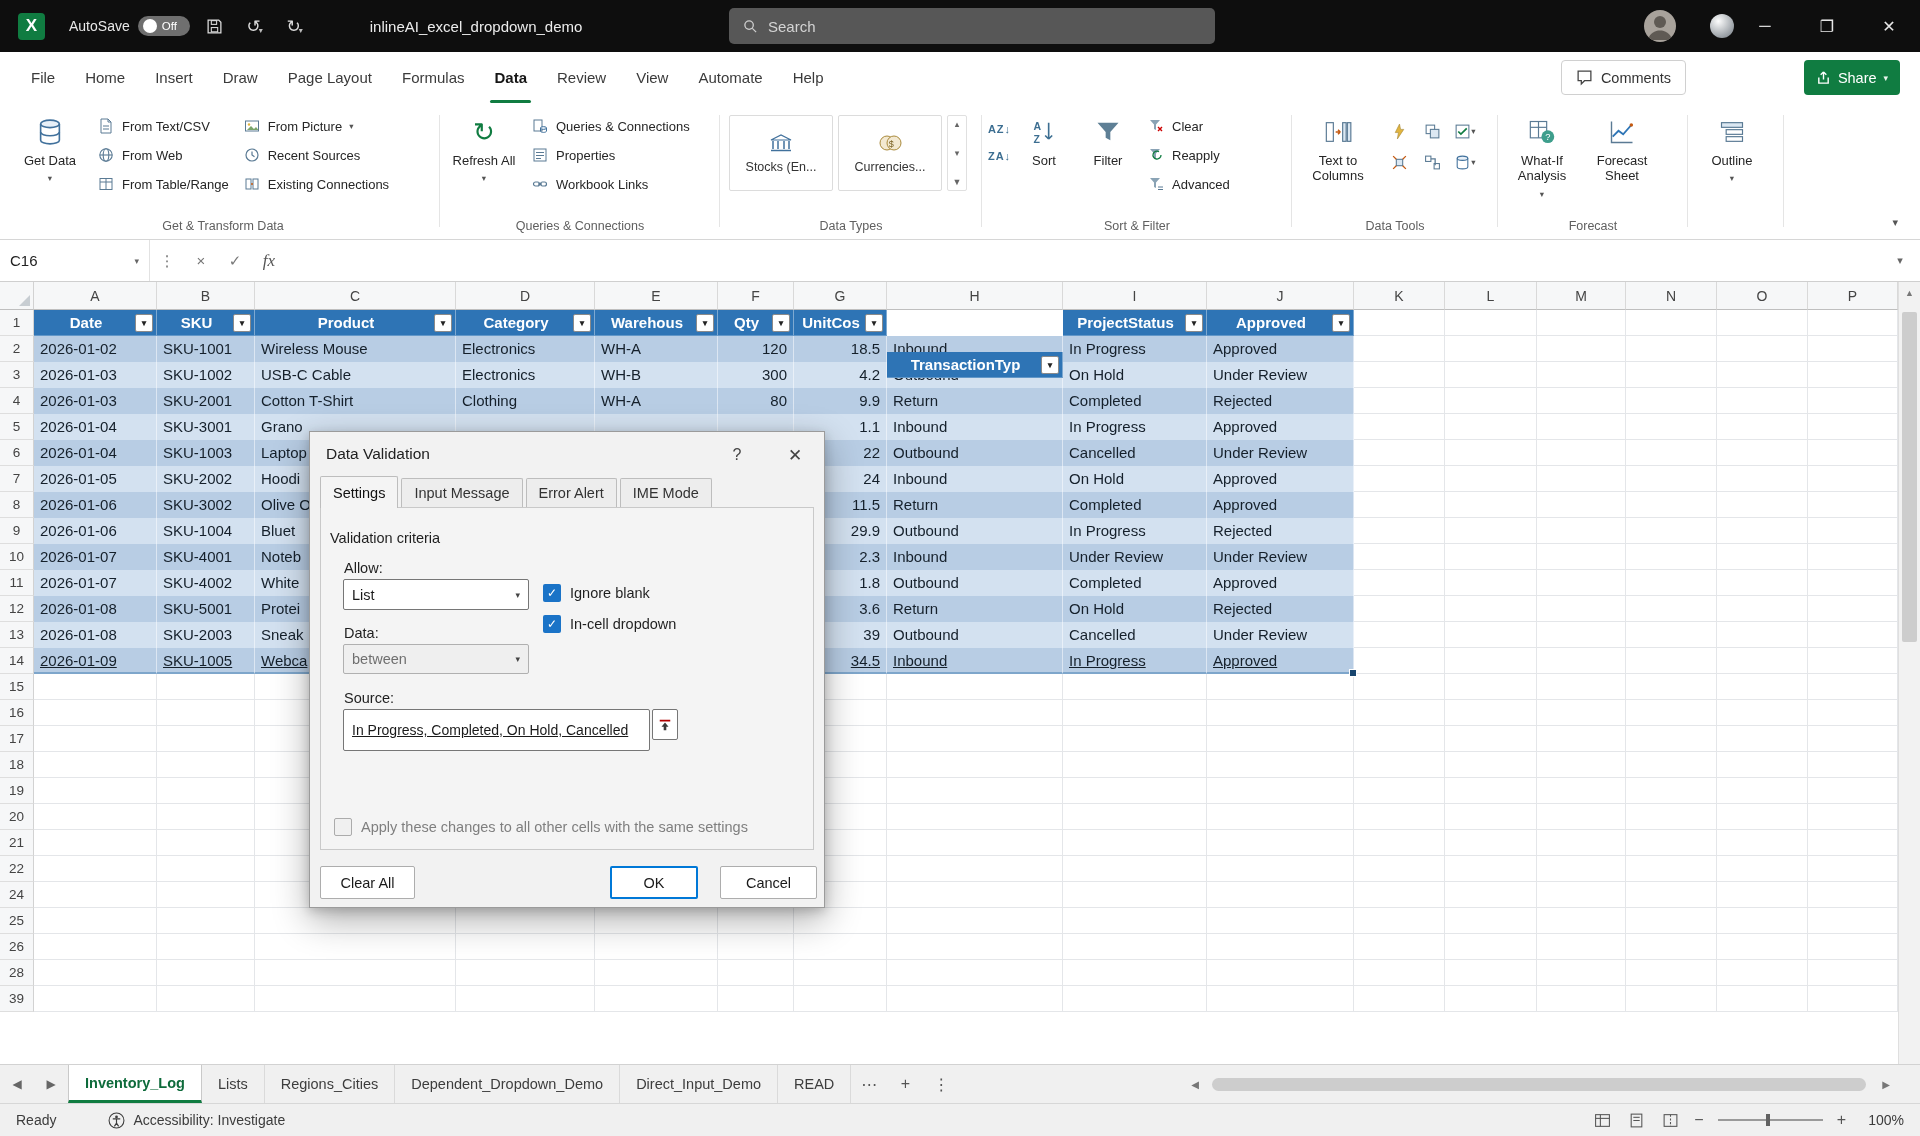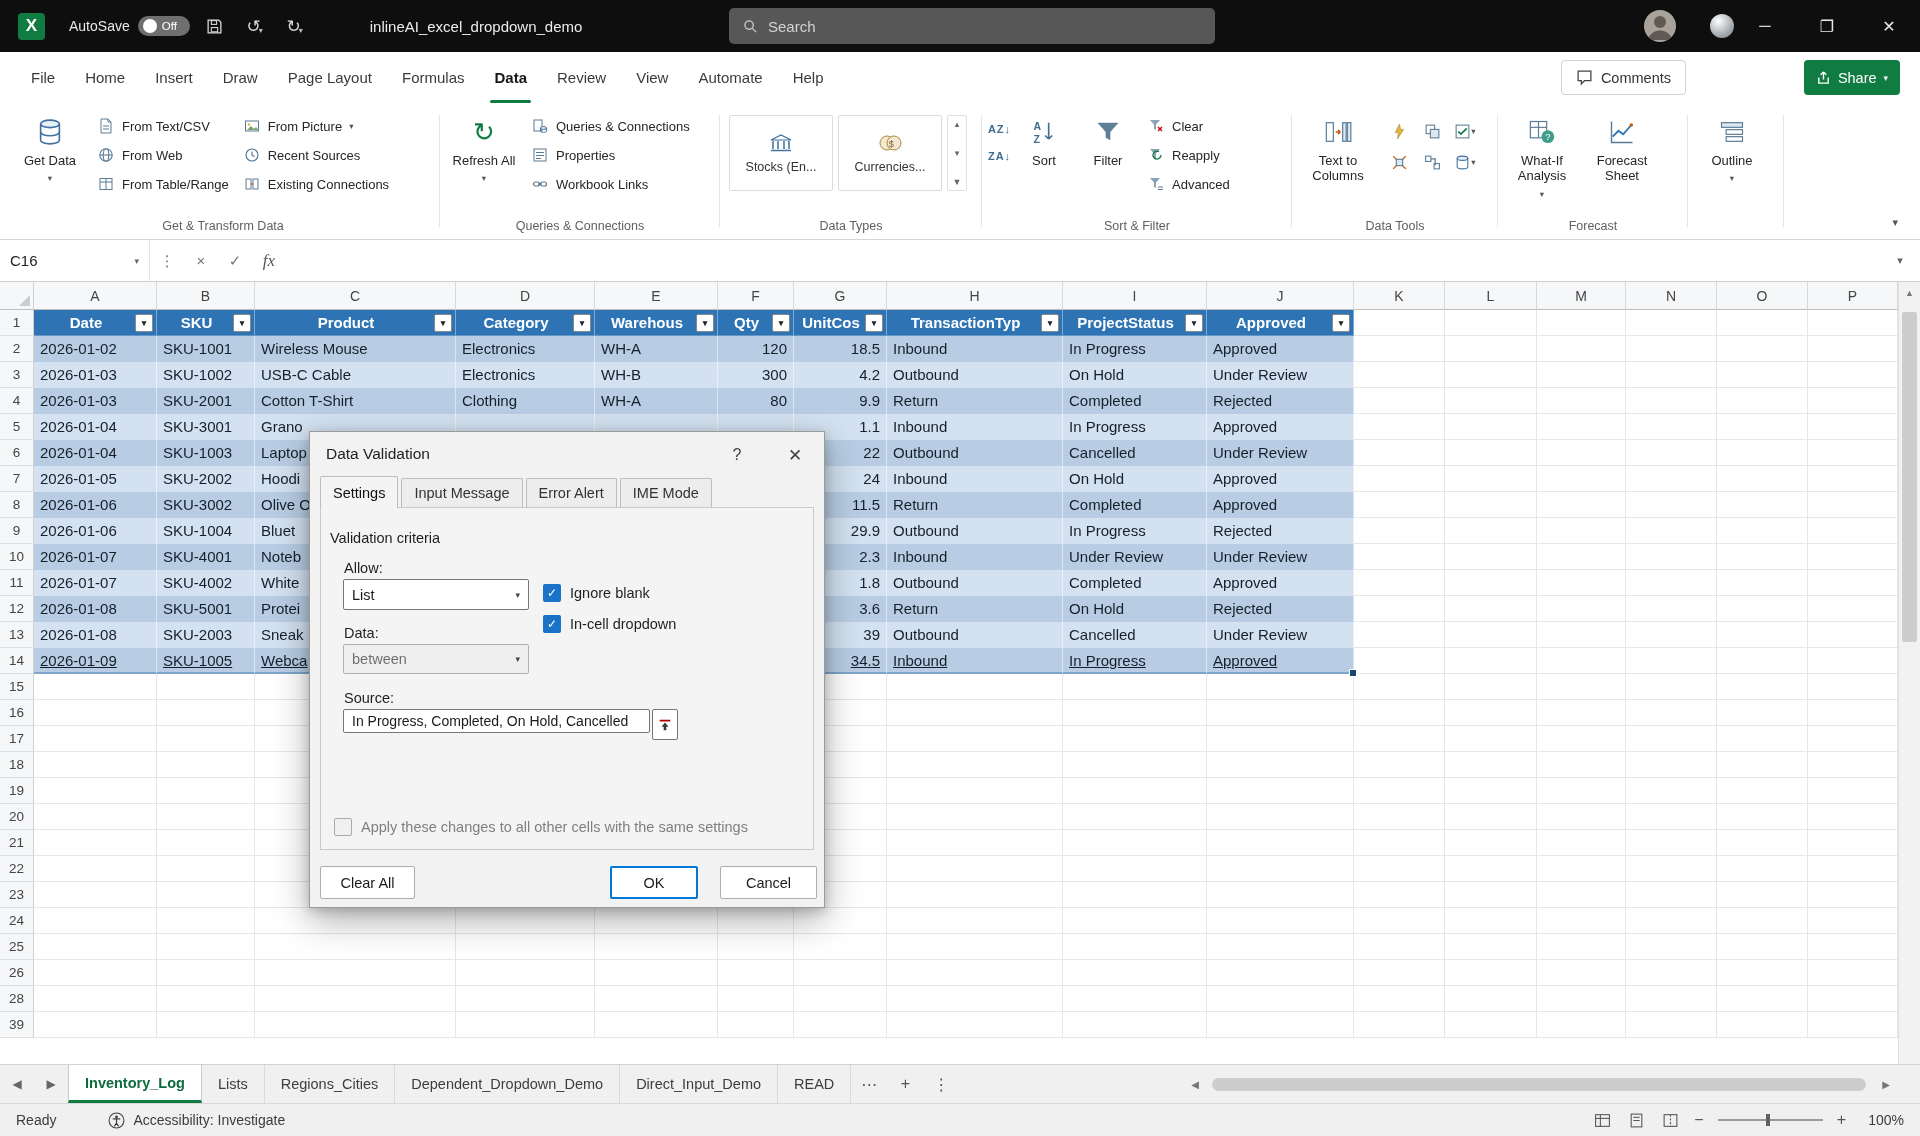--- a/index.html
+++ b/index.html
@@ -587,21 +587,21 @@
           <span class="flt">▾</span>
         </div>
         <div class="cell thead" style="width: 76px;">
           <span class="ht">Qty</span>
           <span class="flt">▾</span>
         </div>
         <div class="cell thead" style="width: 93px;">
           <span class="ht">UnitCos</span>
           <span class="flt">▾</span>
         </div>
-        <div class="cell thead" style="width: 176px;">
+        <div class="cell thead" style="width: 176px; margin-top: 42px;">
           <span class="ht">TransactionTyp</span>
           <span class="flt">▾</span>
         </div>
         <div class="cell thead" style="width: 144px;">
           <span class="ht">ProjectStatus</span>
           <span class="flt">▾</span>
         </div>
         <div class="cell thead" style="width: 147px;">
           <span class="ht">Approved</span>
           <span class="flt">▾</span>
@@ -1006,39 +1006,20 @@
         <div class="cell" style="width: 144px;"></div>
         <div class="cell" style="width: 147px;"></div>
         <div class="cell" style="width: 91px;"></div>
         <div class="cell" style="width: 92px;"></div>
         <div class="cell" style="width: 89px;"></div>
         <div class="cell" style="width: 91px;"></div>
         <div class="cell" style="width: 91px;"></div>
         <div class="cell" style="width: 90px;"></div>
       </div>
       <div class="grow">
-        <div class="rowh">23</div>
-        <div class="cell" style="width: 123px;"></div>
-        <div class="cell" style="width: 98px;"></div>
-        <div class="cell" style="width: 201px;"></div>
-        <div class="cell" style="width: 139px;"></div>
-        <div class="cell" style="width: 123px;"></div>
-        <div class="cell" style="width: 76px;"></div>
-        <div class="cell" style="width: 93px;"></div>
-        <div class="cell" style="width: 176px;"></div>
-        <div class="cell" style="width: 144px;"></div>
-        <div class="cell" style="width: 147px;"></div>
-        <div class="cell" style="width: 91px;"></div>
-        <div class="cell" style="width: 92px;"></div>
-        <div class="cell" style="width: 89px;"></div>
-        <div class="cell" style="width: 91px;"></div>
-        <div class="cell" style="width: 91px;"></div>
-        <div class="cell" style="width: 90px;"></div>
-      </div>
-      <div class="grow">
         <div class="rowh">24</div>
         <div class="cell" style="width: 123px;"></div>
         <div class="cell" style="width: 98px;"></div>
         <div class="cell" style="width: 201px;"></div>
         <div class="cell" style="width: 139px;"></div>
         <div class="cell" style="width: 123px;"></div>
         <div class="cell" style="width: 76px;"></div>
         <div class="cell" style="width: 93px;"></div>
         <div class="cell" style="width: 176px;"></div>
         <div class="cell" style="width: 144px;"></div>
@@ -1163,21 +1144,21 @@
     <span class="cb-label">In-cell dropdown</span>
   </div>
 
   <div class="dlg-el dlg-label" style="left:34px;top:193px">Data:</div>
   <div class="dlg-el combo disabled" style="left:33px;top:212px;width:186px;height:30px">
     <span>between</span>
     <span class="cv-caret">▾</span>
   </div>
 
   <div class="dlg-el dlg-label" style="left:34px;top:258px">Source:</div>
-  <input class="dlg-el srcinput" style="left: 33px; top: 277px; width: 307px; height: 24px;" value="In Progress, Completed, On Hold, Cancelled">
+  <input class="dlg-el srcinput" style="left: 33px; top: 277px; width: 307px; height: 42px; text-decoration: underline;" value="In Progress, Completed, On Hold, Cancelled">
   <div class="dlg-el collapse-btn" style="left:342px;top:277px;width:26px;height:31px">
     <svg width="14" height="14" viewBox="0 0 16 16">
         <rect x="2" y="2" width="12" height="2" fill="#b00000"></rect>
         <path d="M8 5l4 5H9.5v4h-3v-4H4z" fill="#3a3a3a"></path>
       </svg>
   </div>
 
   <div class="dlg-el cbrow" style="left:24px;top:386px">
     <span class="cbox un"></span>
     <span class="cb-label gray">Apply these changes to all other cells with the same settings</span>

